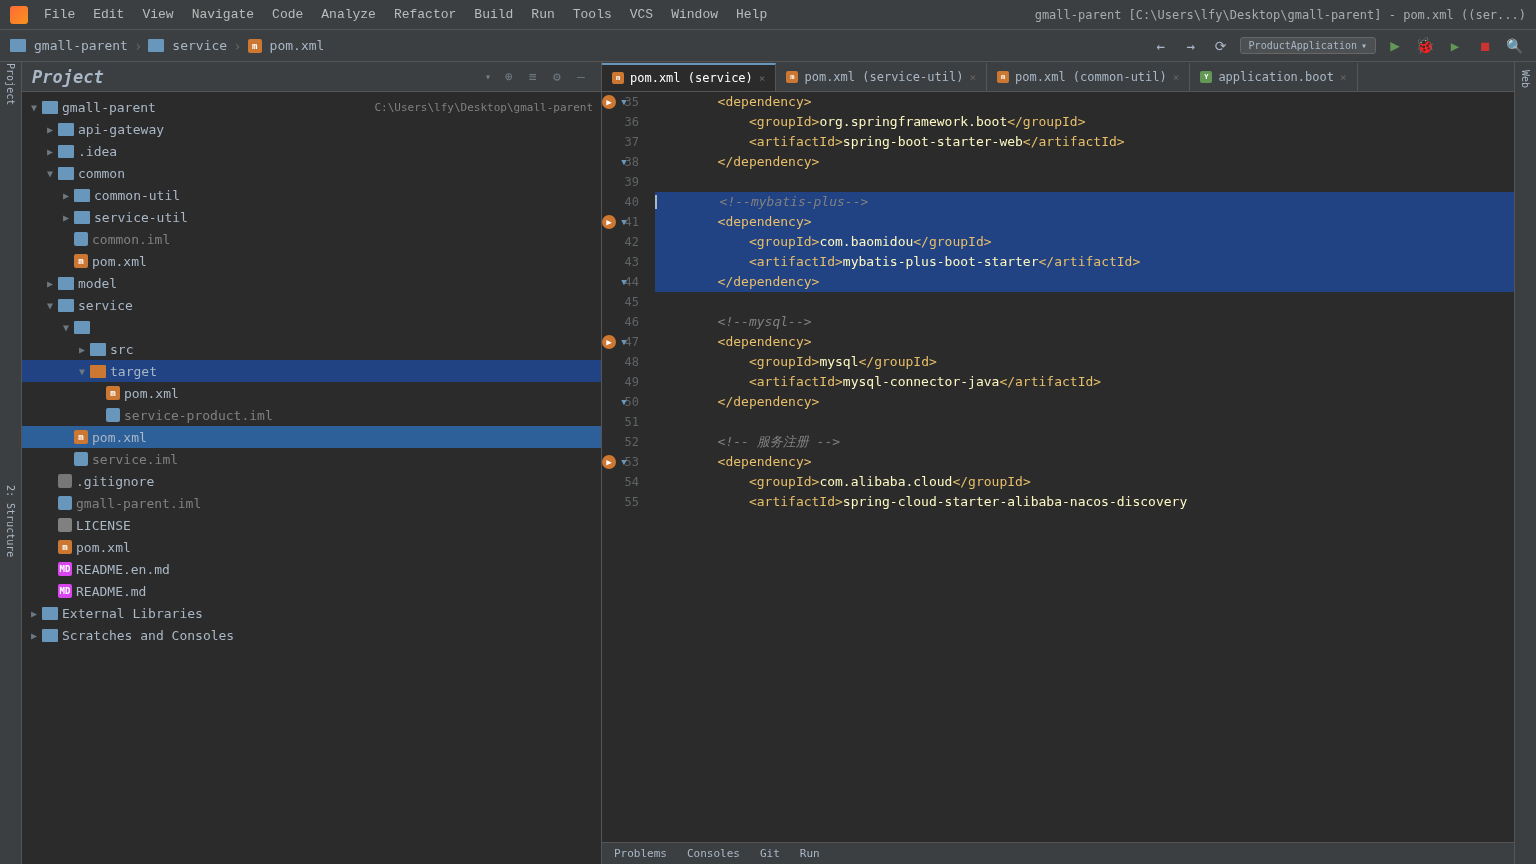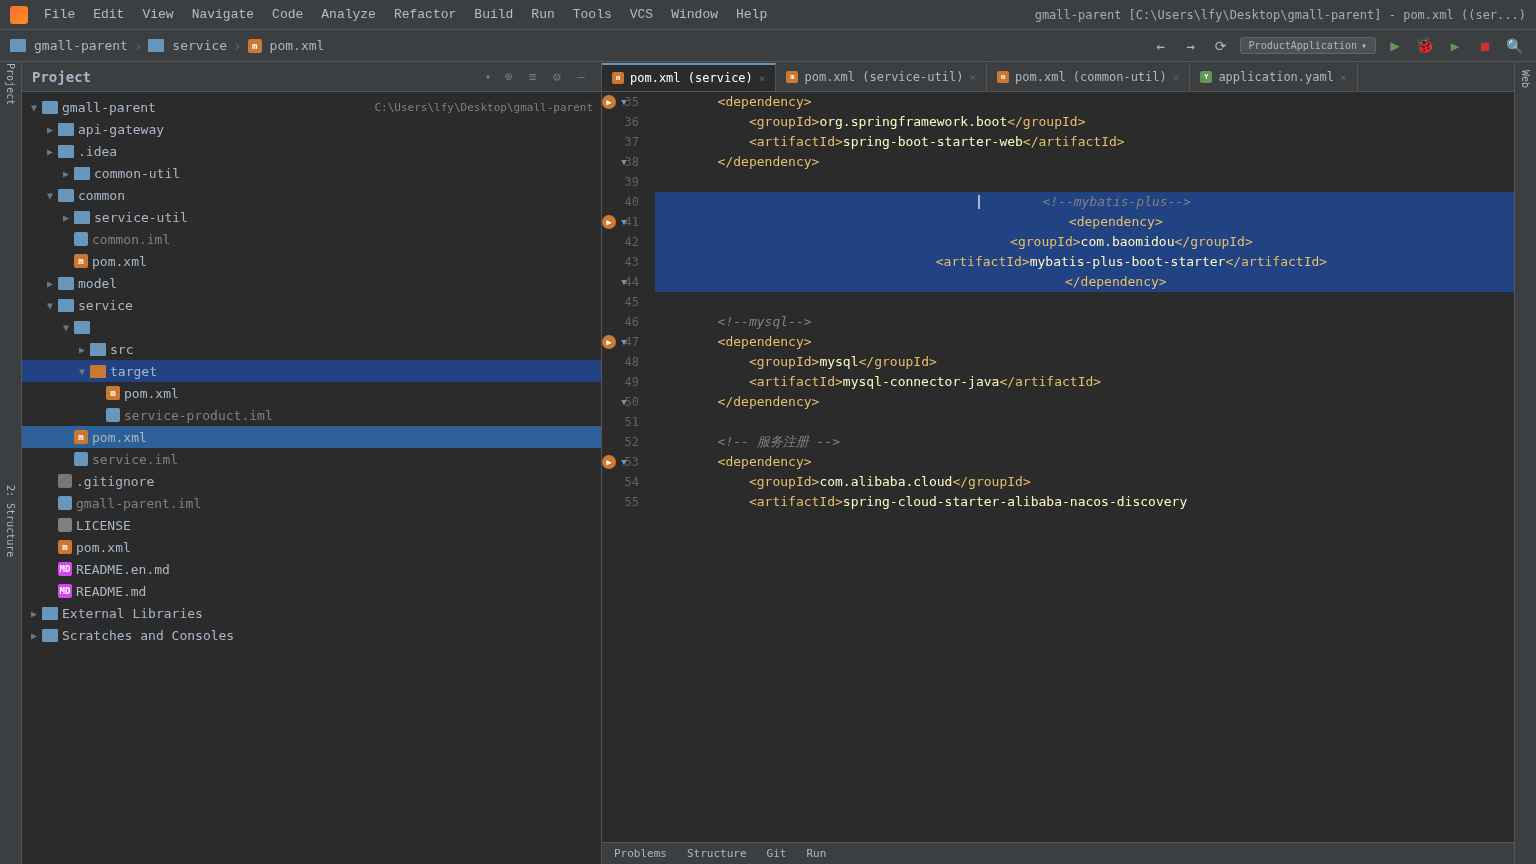--- a/index.html
+++ b/index.html
@@ -148,23 +148,24 @@
       background: #3c3f41;
       height: 30px;
       display: flex;
       align-items: center;
       padding: 0 10px;
       border-bottom: 1px solid #555;
       gap: 8px;
     }
     .panel-title {
       color: #a9b7c6;
-      font-size: 14px;
+      font-size: 17px;
       font-weight: bold;
       flex: 1;
+      font-style: italic;
     }
     .panel-actions {
       display: flex;
       gap: 4px;
     }
     .panel-action-btn {
       width: 20px;
       height: 20px;
       display: flex;
       align-items: center;
@@ -372,21 +373,20 @@
       line-height: 20px;
     }
     .code-line {
       height: 20px;
       display: flex;
       align-items: center;
       white-space: pre;
     }
     .code-line.highlighted {
       background: #214283;
-      justify-content: center;
     }
     
     .tag { color: #e8bf6a; }
     .comment { color: #808080; font-style: italic; }
     .text-content { color: #fef9c3; }
 
     
     ::-webkit-scrollbar { width: 8px; height: 8px; }
     ::-webkit-scrollbar-track { background: #2b2b2b; }
     ::-webkit-scrollbar-thumb { background: #555; border-radius: 4px; }
@@ -506,30 +506,30 @@
           <span class="folder-icon blue"></span>
           <span class="tree-label">api-gateway</span>
         </div>
         <div class="tree-item">
           <span class="tree-indent" style="width: 20px;"></span>
           <span class="tree-toggle closed"></span>
           <span class="folder-icon blue"></span>
           <span class="tree-label">.idea</span>
         </div>
         <div class="tree-item">
+          <span class="tree-indent" style="width: 20px;"></span>
+          <span class="tree-toggle open"></span>
+          <span class="folder-icon blue"></span>
+          <span class="tree-label">common</span>
+        </div>
+        <div class="tree-item">
           <span class="tree-indent" style="width: 36px;"></span>
           <span class="tree-toggle closed"></span>
           <span class="folder-icon blue"></span>
           <span class="tree-label">common-util</span>
-        </div>
-        <div class="tree-item">
-          <span class="tree-indent" style="width: 20px;"></span>
-          <span class="tree-toggle open"></span>
-          <span class="folder-icon blue"></span>
-          <span class="tree-label">common</span>
         </div>
         <div class="tree-item">
           <span class="tree-indent" style="width: 36px;"></span>
           <span class="tree-toggle closed"></span>
           <span class="folder-icon blue"></span>
           <span class="tree-label">service-util</span>
         </div>
         <div class="tree-item">
           <span class="tree-indent" style="width: 36px;"></span>
           <span class="tree-toggle"></span>
@@ -659,21 +659,21 @@
           <span>pom.xml (service-util)</span>
           <span class="tab-close">×</span>
         </div>
         <div class="tab">
           <span class="tab-xml-icon">m</span>
           <span>pom.xml (common-util)</span>
           <span class="tab-close">×</span>
         </div>
         <div class="tab">
           <span class="tab-yaml-icon">Y</span>
-          <span>application.yaml</span>
+          <span>application.boot</span>
           <span class="tab-close">×</span>
         </div>
       </div>
 
     <div class="editor-content">
       <div class="line-numbers" id="line-numbers">
           <div class="line-number">
             <span class="gutter-icon">▶</span>
             <span class="arrow-icon">▼</span>
             <span>35</span>
@@ -768,21 +768,21 @@
           <div class="code-line"></div>
           <div class="code-line"><span class="comment">        &lt;!-- 服务注册 --&gt;</span></div>
           <div class="code-line"><span class="tag">        &lt;dependency&gt;</span></div>
           <div class="code-line"><span class="tag">            &lt;groupId&gt;</span><span class="text-content">com.alibaba.cloud</span><span class="tag">&lt;/groupId&gt;</span></div>
           <div class="code-line"><span class="tag">            &lt;artifactId&gt;</span><span class="text-content">spring-cloud-starter-alibaba-nacos-discovery</span></div>
         </div>
     </div>
 
     <div class="bottom-panels">
       <div class="bottom-panel-tab">Problems</div>
-      <div class="bottom-panel-tab">Structure</div>
+      <div class="bottom-panel-tab">Consoles</div>
       <div class="bottom-panel-tab">Git</div>
       <div class="bottom-panel-tab">Run</div>
     </div>
   </div>
 
   <div style="width:22px; background:#3c3f41; border-left:1px solid #555; display:flex; flex-direction:column; align-items:center; padding:4px 0; gap:4px;">
     <div style="writing-mode:vertical-rl; font-size:10px; color:#a9b7c6; cursor:pointer; padding:4px 2px;">Web</div>
   </div>
 
 </div>

